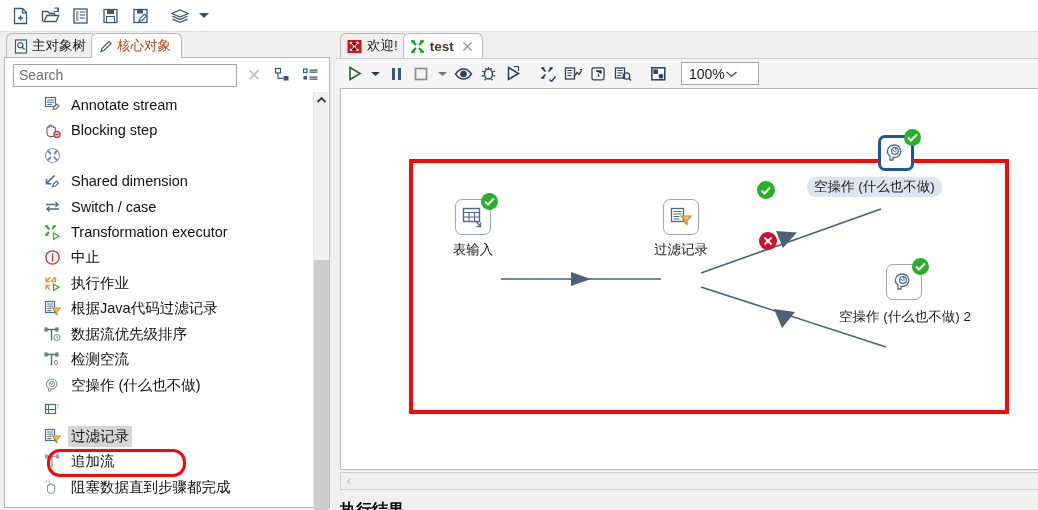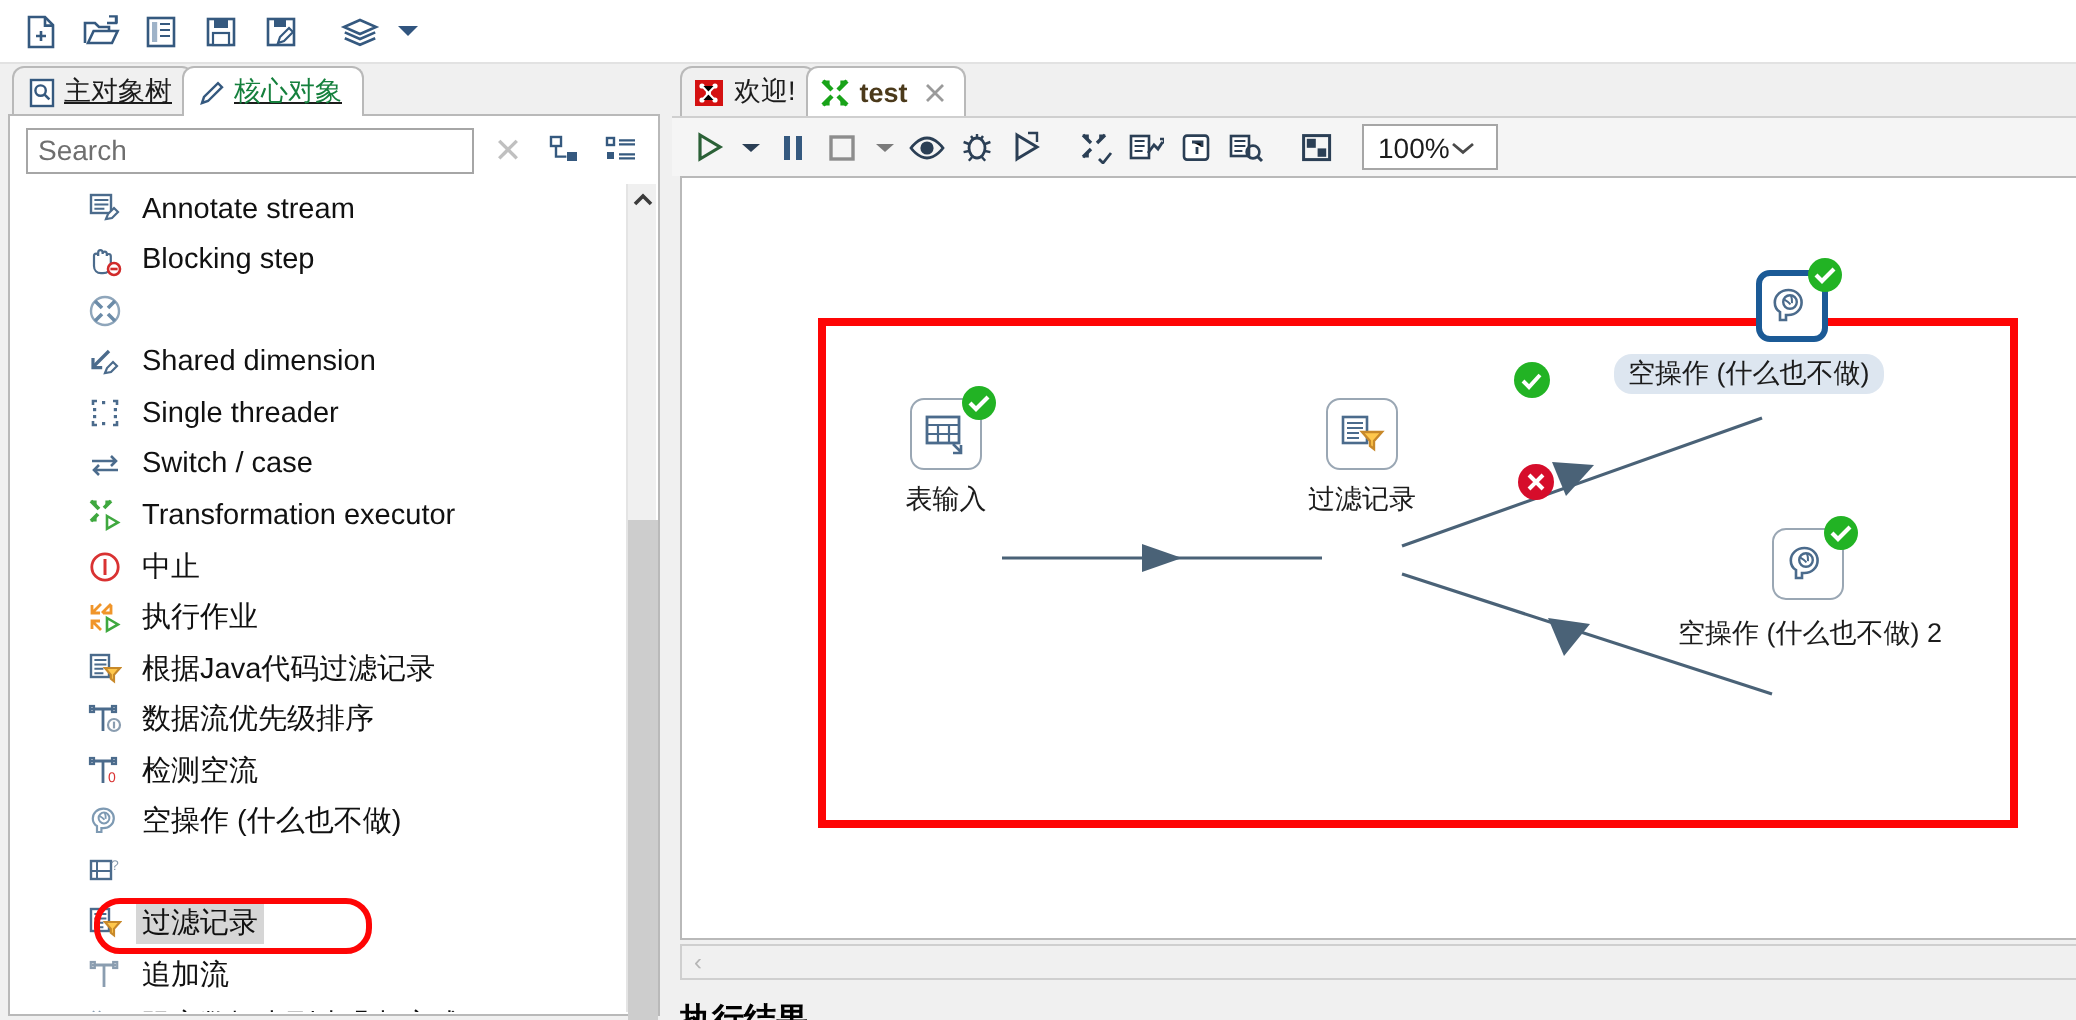--- a/index.html
+++ b/index.html
@@ -30,31 +30,30 @@
   }
   .caret-dn i {
     display:block; width:0;height:0;border-left:5px solid transparent;border-right:5px solid transparent;
     border-top:5px solid #31557f;
   }
 
   
   .left-panel {
     position: absolute; left: 0; top: 32px; width: 334px; height: 478px;
     background: #f0f0f0;
-    text-decoration: underline;
   }
   .tabstrip {
     position: relative; height: 26px; padding-left: 6px;
     display: flex; align-items: flex-end;
     background: #f0f0f0;
   }
   .vtab {
     height: 25px; display: flex; align-items: center; gap: 4px;
     padding: 0 10px 0 7px;
-    font-size: 13.5px; color: #15803d;
+    font-size: 13.5px; color: #c2410c;
     background: #ffffff;
     border: 1px solid #b9b9b9; border-bottom: none;
     border-radius: 6px 6px 0 0;
     position: relative;
   }
   .vtab.inactive {
     background: #f0f0f0; border-color: #b9b9b9;
     color: #1c1c1c;
   }
   .vtab.active { z-index: 3; }
@@ -114,21 +113,21 @@
   .etab.active { background: #ffffff; font-weight: bold; color: #4b3a1b; }
   .etab .close-x { color: #9a9a9a; font-size: 12px; margin-left: 3px; }
 
   .editor-toolbar {
     height: 30px; background: #f5f5f5; border-top: 1px solid #cfcfcf;
     display: flex; align-items: center; padding-left: 6px; gap: 1px;
   }
   .etb { width: 24px; height: 24px; display: flex; align-items: center; justify-content: center; }
   .etb-sep { width: 9px; }
   .zoom-combo {
-    margin-left: 10px; width: 68px; height: 23px; background: #fff;
+    margin-left: 10px; width: 78px; height: 23px; background: #fff;
     border: 1px solid #a6a6a6; display: flex; align-items: center;
     padding: 0 4px 0 7px; font-size: 14px;
   }
   .zoom-combo .cv { color: #1c1c1c; }
   .zoom-combo .chev { color: #555; font-size: 11px; }
 
   .canvas-wrap {
     position: absolute; left: 4px; top: 56px; right: 0px; height: 382px;
     background: #ffffff; border: 1px solid #b9b9b9; border-right: none;
     overflow: hidden;
@@ -299,34 +298,20 @@
           </div>
           <div class="tree-item">
             <span class="ti-icon">
               <svg xmlns="http://www.w3.org/2000/svg" width="17" height="17" viewBox="0 0 17 17">
                 <path d="M10.5 2.5L3 10" stroke="#4b6b8c" stroke-width="1.7"></path>
                 <path d="M2.5 6v4.8h4.6" fill="none" stroke="#4b6b8c" stroke-width="1.6"></path>
                 <path d="M8.5 13.5l1-2.5 3-3 2 2-3 3z" fill="#fff" stroke="#4b6b8c" stroke-width="1.1"></path>
               </svg>
             </span>
             <span class="ti-label">Shared dimension</span>
-          </div>
-          <div class="tree-item">
-            <span class="ti-icon">
-              <svg xmlns="http://www.w3.org/2000/svg" width="17" height="17" viewBox="0 0 17 17">
-                <path d="M2.5 4.5v-2h2M12.5 2.5h2v2M14.5 12.5v2h-2M4.5 14.5h-2v-2" fill="none" stroke="#4b6b8c" stroke-width="1.3"></path>
-                <rect x="2.5" y="6" width="1.6" height="1.6" fill="#4b6b8c"></rect>
-                <rect x="2.5" y="9.5" width="1.6" height="1.6" fill="#4b6b8c"></rect>
-                <rect x="7" y="2.5" width="1.6" height="1.6" fill="#4b6b8c"></rect>
-                <rect x="7" y="13" width="1.6" height="1.6" fill="#4b6b8c"></rect>
-                <rect x="12.9" y="6" width="1.6" height="1.6" fill="#4b6b8c"></rect>
-                <rect x="12.9" y="9.5" width="1.6" height="1.6" fill="#4b6b8c"></rect>
-              </svg>
-            </span>
-            <span class="ti-label">Single threader</span>
           </div>
           <div class="tree-item">
             <span class="ti-icon">
               <svg xmlns="http://www.w3.org/2000/svg" width="17" height="17" viewBox="0 0 17 17">
                 <path d="M2 6.5h12M11.5 4l2.5 2.5-2.5 2.5" fill="none" stroke="#4b6b8c" stroke-width="1.3"></path>
                 <path d="M15 11H3M5.5 8.5L3 11l2.5 2.5" fill="none" stroke="#4b6b8c" stroke-width="1.3"></path>
               </svg>
             </span>
             <span class="ti-label">Switch / case</span>
           </div>

